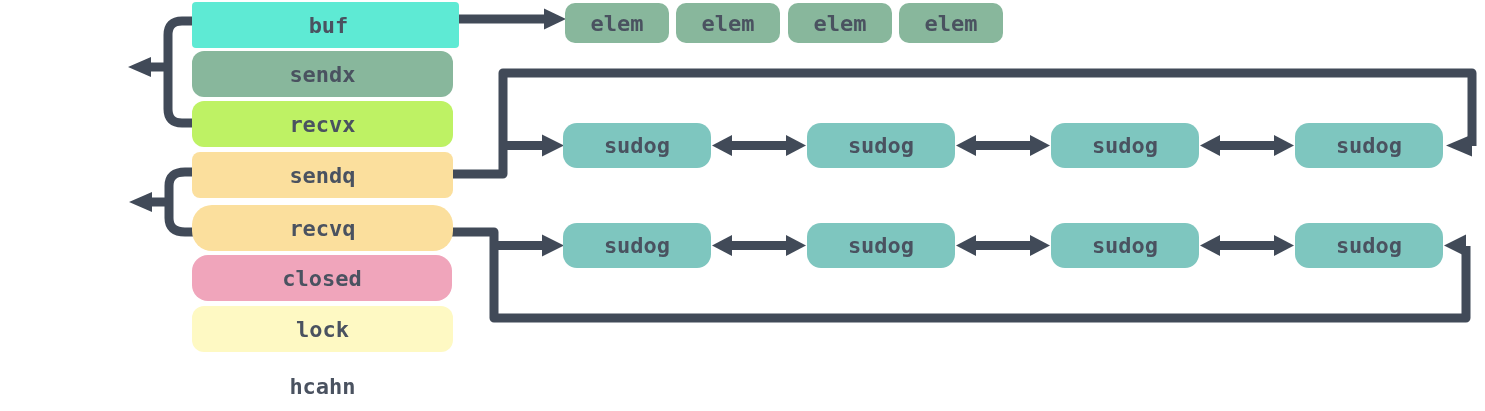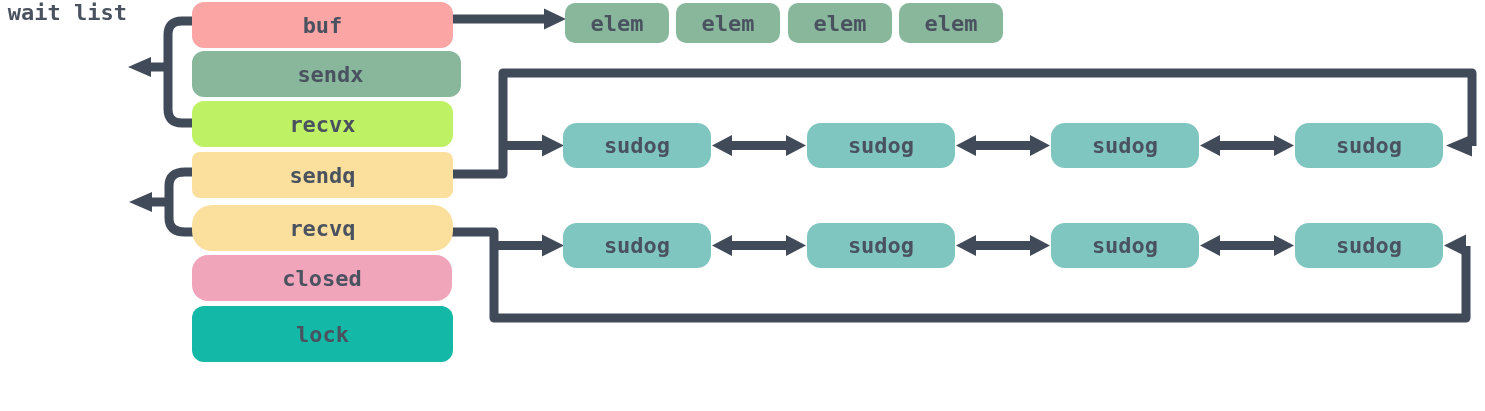--- a/index.html
+++ b/index.html
@@ -70,42 +70,42 @@
       <polygon points="956,245.5 976,235 976,256" class="head"></polygon>
       <polygon points="1050,245.5 1030,235 1030,256" class="head"></polygon>
       <line x1="1216" x2="1278" y1="145.5" y2="145.5" class="wire"></line>
       <polygon points="1200,145.5 1220,135 1220,156" class="head"></polygon>
       <polygon points="1294,145.5 1274,135 1274,156" class="head"></polygon>
       <line x1="1216" x2="1278" y1="245.5" y2="245.5" class="wire"></line>
       <polygon points="1200,245.5 1220,235 1220,256" class="head"></polygon>
       <polygon points="1294,245.5 1274,235 1274,256" class="head"></polygon>
     </svg>
 
-  <div class="tag" id="wait-list-label">wait list</div>
+  <div class="tag" id="struct-name-label">hcahn</div>
 
   <div id="field-col">
-      <div class="box" style="left: 192px; top: 2px; width: 261px; height: 46px; background: #fca5a5; border-radius: 12px;">
+      <div class="box" style="left: 192px; top: 2px; width: 261px; height: 46px; background: #5eead4; border-radius: 4px; padding-left: 6px;">
         <span>buf</span>
       </div>
-      <div class="box" style="left: 192px; top: 51px; width: 261px; height: 46px; background: rgb(136, 183, 156); border-radius: 12px; padding-left: 8px;">
+      <div class="box" style="left: 192px; top: 51px; width: 261px; height: 46px; background: rgb(136, 183, 156); border-radius: 12px;">
         <span>sendx</span>
       </div>
       <div class="box" style="left: 192px; top: 101px; width: 261px; height: 46px; background: #bef264; border-radius: 12px;">
         <span>recvx</span>
       </div>
       <div class="box" style="left: 192px; top: 152px; width: 261px; height: 46px; background: rgb(251, 223, 157); border-radius: 8px;">
         <span>sendq</span>
       </div>
       <div class="box" style="left: 192px; top: 205px; width: 261px; height: 46px; background: rgb(251, 223, 157); border-radius: 20px;">
         <span>recvq</span>
       </div>
       <div class="box" style="left: 192px; top: 255px; width: 260px; height: 46px; background: rgb(240, 165, 187); border-radius: 16px;">
         <span>closed</span>
       </div>
-      <div class="box" style="left: 192px; top: 306px; width: 261px; height: 56px; background: #14b8a6; border-radius: 12px;">
+      <div class="box" style="left: 192px; top: 306px; width: 261px; height: 46px; background: #fef9c3; border-radius: 12px;">
         <span>lock</span>
       </div>
     </div>
   <div id="elem-row">
       <div class="box" style="left: 565px; top: 3px; width: 104px; height: 40px; background: rgb(136, 183, 156); border-radius: 10px;">
         <span>elem</span>
       </div>
       <div class="box" style="left: 676px; top: 3px; width: 104px; height: 40px; background: rgb(136, 183, 156); border-radius: 10px;">
         <span>elem</span>
       </div>

